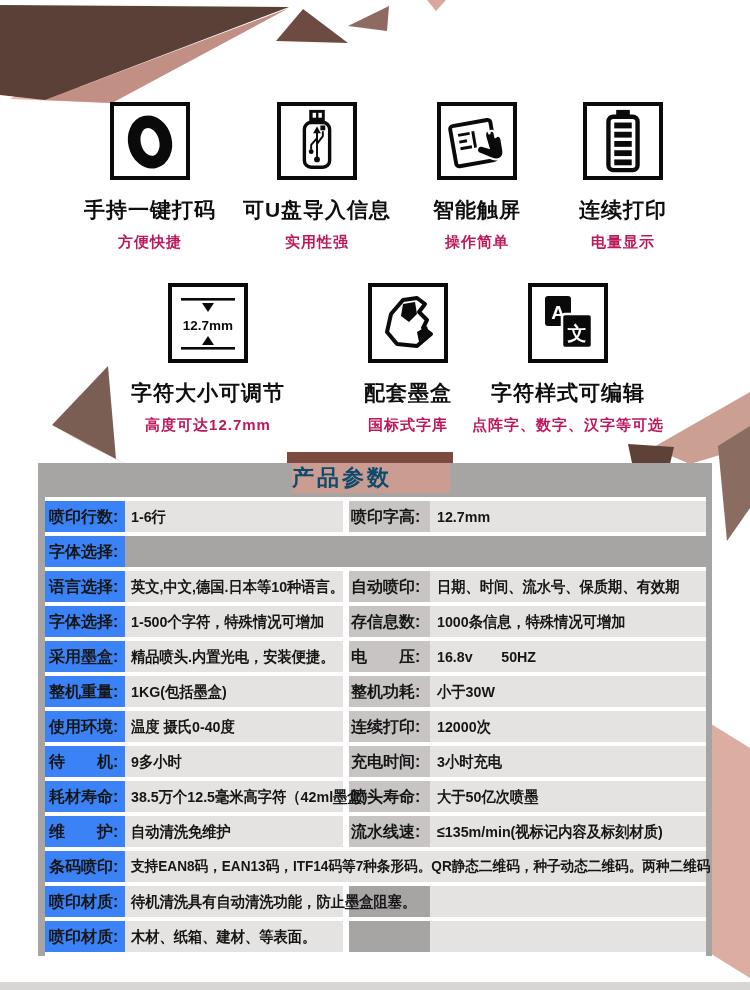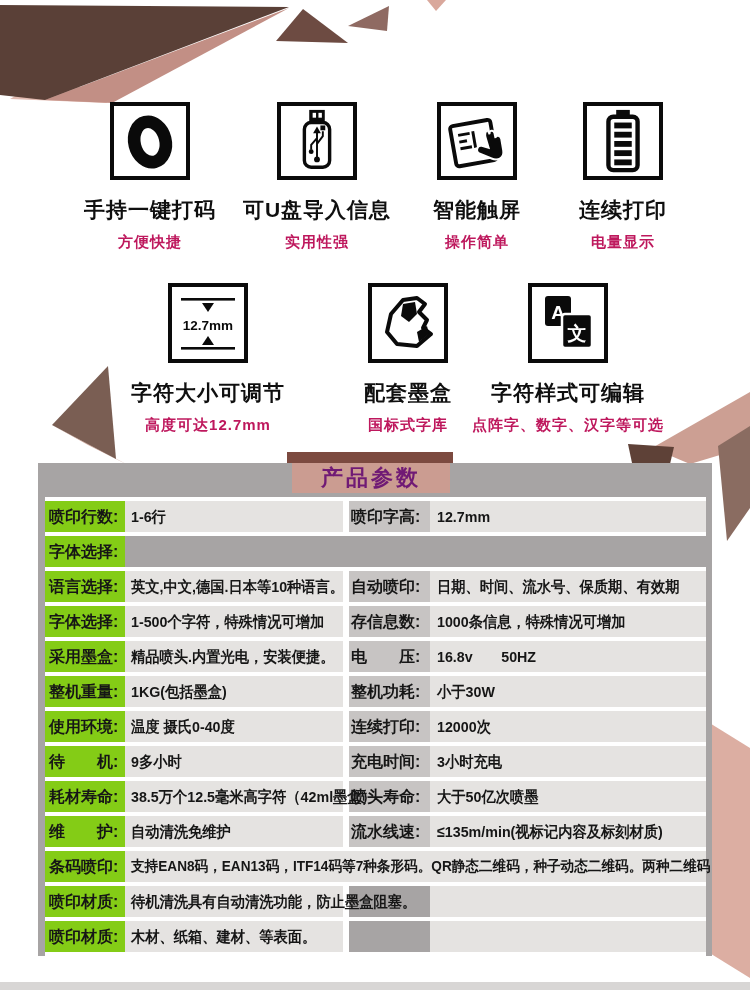--- a/index.html
+++ b/index.html
@@ -13,25 +13,25 @@
             display:flex;align-items:center;justify-content:center;}
   .r1 .icon-box{width:80px;height:78px;}
   .r2 .icon-box{width:80px;height:80px;}
   .f-title{margin-top:16px;font-size:21px;font-weight:700;color:#0f0f0f;letter-spacing:1px;white-space:nowrap;}
   .f-sub{margin-top:9px;font-size:15px;font-weight:700;color:#be185d;letter-spacing:1px;white-space:nowrap;}
 
   
   .panel{position:absolute;left:38px;top:463px;width:674px;height:493px;background:#a7a4a4;z-index:2;}
   .title-bar{position:absolute;left:287px;top:452px;width:166px;height:11px;background:#7c4a40;z-index:4;}
   .title-block{position:absolute;left:292px;top:463px;width:158px;height:30px;background:#cb9c91;z-index:4;
-               color:#701a75;font-size:22px;font-weight:700;text-align:center;line-height:30px;letter-spacing:3px;}
+               color:#0c4a6e;font-size:22px;font-weight:700;line-height:30px;letter-spacing:3px;}
   .rows{position:absolute;left:7px;top:34px;width:661px;border-top:4px solid #fff;}
   .t-row{display:flex;height:31px;border-bottom:4px solid #fff;}
   .cell{box-sizing:border-box;line-height:31px;white-space:nowrap;overflow:visible;color:#161616;font-weight:700;}
-  .lab1{width:80px;background:#84cc16;padding-left:4px;font-size:16px;}
+  .lab1{width:80px;background:#3b82f6;padding-left:4px;font-size:16px;}
   .val1{width:218px;background:#e5e3e1;padding-left:6px;font-size:15.5px;}
   .gapc{width:6px;background:#ffffff;flex:none;}
   .lab2{width:81px;background:#c7c4c3;padding-left:2px;font-size:16px;}
   .lab2.empty{background:transparent;}
   .val2{width:276px;background:#e5e3e1;padding-left:7px;font-size:15.5px;}
   .valspan{width:581px;background:#e5e3e1;padding-left:6px;font-size:14.8px;}
   .vtxt{display:inline-block;transform:scaleX(.92);transform-origin:0 50%;}
   .bottom-strip{position:absolute;left:0;top:982px;width:750px;height:8px;background:#d8d6d5;z-index:3;}
 </style>
 </head>

